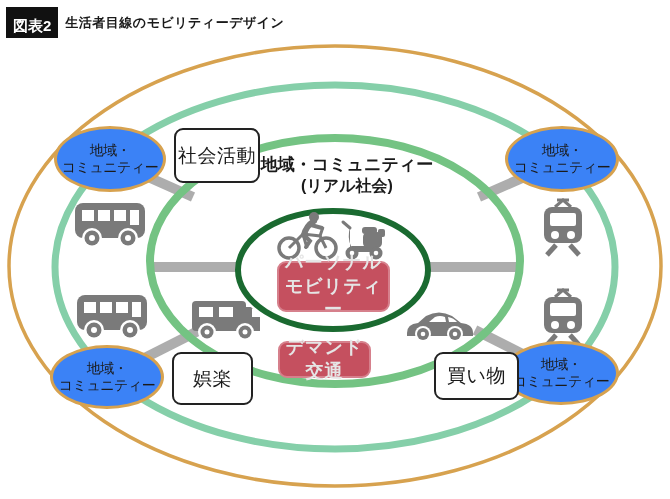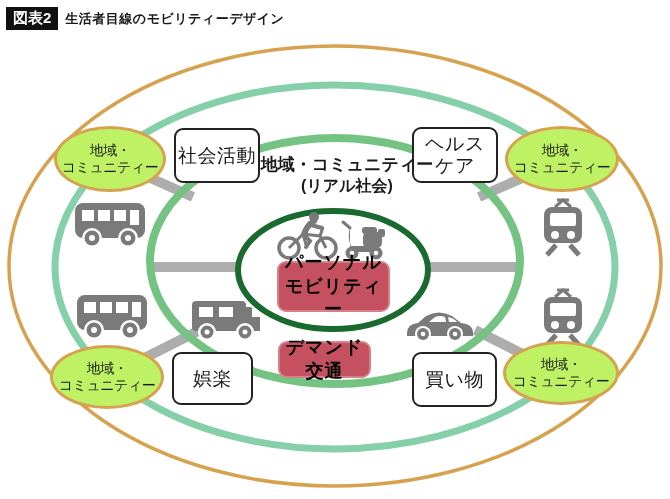--- a/index.html
+++ b/index.html
@@ -1,36 +1,36 @@
 <!DOCTYPE html>
 <html style="--orange: #D7A24F; --mint: #85CFA9; --green: #74C383; --dark_green: #1A6A30; --badge: #C5505F; --badge_edge: #D6808C; --icon_gray: #7A7A7A; --spoke_gray: #ADADAD;"><head>
 <meta charset="utf-8">
 <style>
   html,body{margin:0;padding:0;background:#fff;}
   .canvas{
     position:relative;width:670px;height:499px;background:#fff;overflow:hidden;
     font-family:"Liberation Sans","DejaVu Sans",sans-serif;color:#1a1a1a;
   }
   .titlebar{position:absolute;left:6px;top:7px;display:flex;align-items:center;gap:7px;}
-  .title-chip{background:#111;color:#fff;font-weight:bold;font-size:15px;padding:2px 7px 3px;line-height:1.2;}
+  .title-chip{background:#111;color:#fff;font-weight:bold;font-size:15px;padding:10px 7px 3px;line-height:1.2;}
   .title-text{font-weight:bold;font-size:13px;letter-spacing:0.5px;}
   svg.diagram{position:absolute;left:0;top:0;}
   .abs{position:absolute;box-sizing:border-box;display:flex;align-items:center;justify-content:center;text-align:center;}
   .pre{white-space:pre-line;}
   .bubble{
-    border:3px solid var(--orange);border-radius:50%;background:#bef264;
+    border:3px solid var(--orange);border-radius:50%;background:#3b82f6;
     font-size:14px;line-height:1.2;font-weight:500;letter-spacing:-0.5px;
   }
   .whitebox{
     border:2.5px solid #222;border-radius:9px;background:#fff;
     font-size:19px;line-height:1.15;font-weight:500;letter-spacing:0.5px;
   }
   .badge{
     background:var(--badge);border:2px solid var(--badge_edge);border-radius:9px;
-    color:#000000;font-weight:bold;font-size:18px;line-height:1.3;letter-spacing:1px;
+    color:#e5e5e5;font-weight:bold;font-size:18px;line-height:1.3;letter-spacing:1px;
   }
   .center-label{flex-direction:column;font-weight:600;}
   .center-label .l1{font-size:17px;}
   .center-label .l2{font-size:16px;}
 </style>
 </head>
 <body>
 
 <div class="canvas">
 
@@ -162,24 +162,22 @@
   <div class="abs bubble pre" style="left:54px;top:126px;width:112px;height:66px;">地域・
 コミュニティー</div>
   <div class="abs bubble pre" style="left:505px;top:126px;width:114px;height:66px;">地域・
 コミュニティー</div>
   <div class="abs bubble pre" style="left:50px;top:345px;width:114px;height:64px;">地域・
 コミュニティー</div>
   <div class="abs bubble pre" style="left:503px;top:341px;width:116px;height:64px;">地域・
 コミュニティー</div>
 
   <div class="abs whitebox" style="left:174px;top:128px;width:86px;height:55px;">社会活動</div>
-  <div class="abs whitebox pre" style="left:412px;top:127px;width:86px;height:56px;">ヘルス
-ケア</div>
   <div class="abs whitebox" style="left:172px;top:352px;width:81px;height:53px;">娯楽</div>
-  <div class="abs whitebox" style="left:412px;top:352px;width:85px;height:55px;">買い物</div>
+  <div class="abs whitebox" style="left:434px;top:352px;width:85px;height:48px;">買い物</div>
 
   <div class="abs center-label" style="left:257px;top:151px;width:180px;height:48px;">
     <span class="l1">地域・コミュニティー</span>
     <span class="l2">(リアル社会)</span>
   </div>
 
   <div class="abs badge pre" style="left:277px;top:261px;width:113px;height:51px;">パーソナル
 モビリティー</div>
   <div class="abs badge" style="left:278px;top:341px;width:93px;height:37px;">デマンド交通</div>
 

